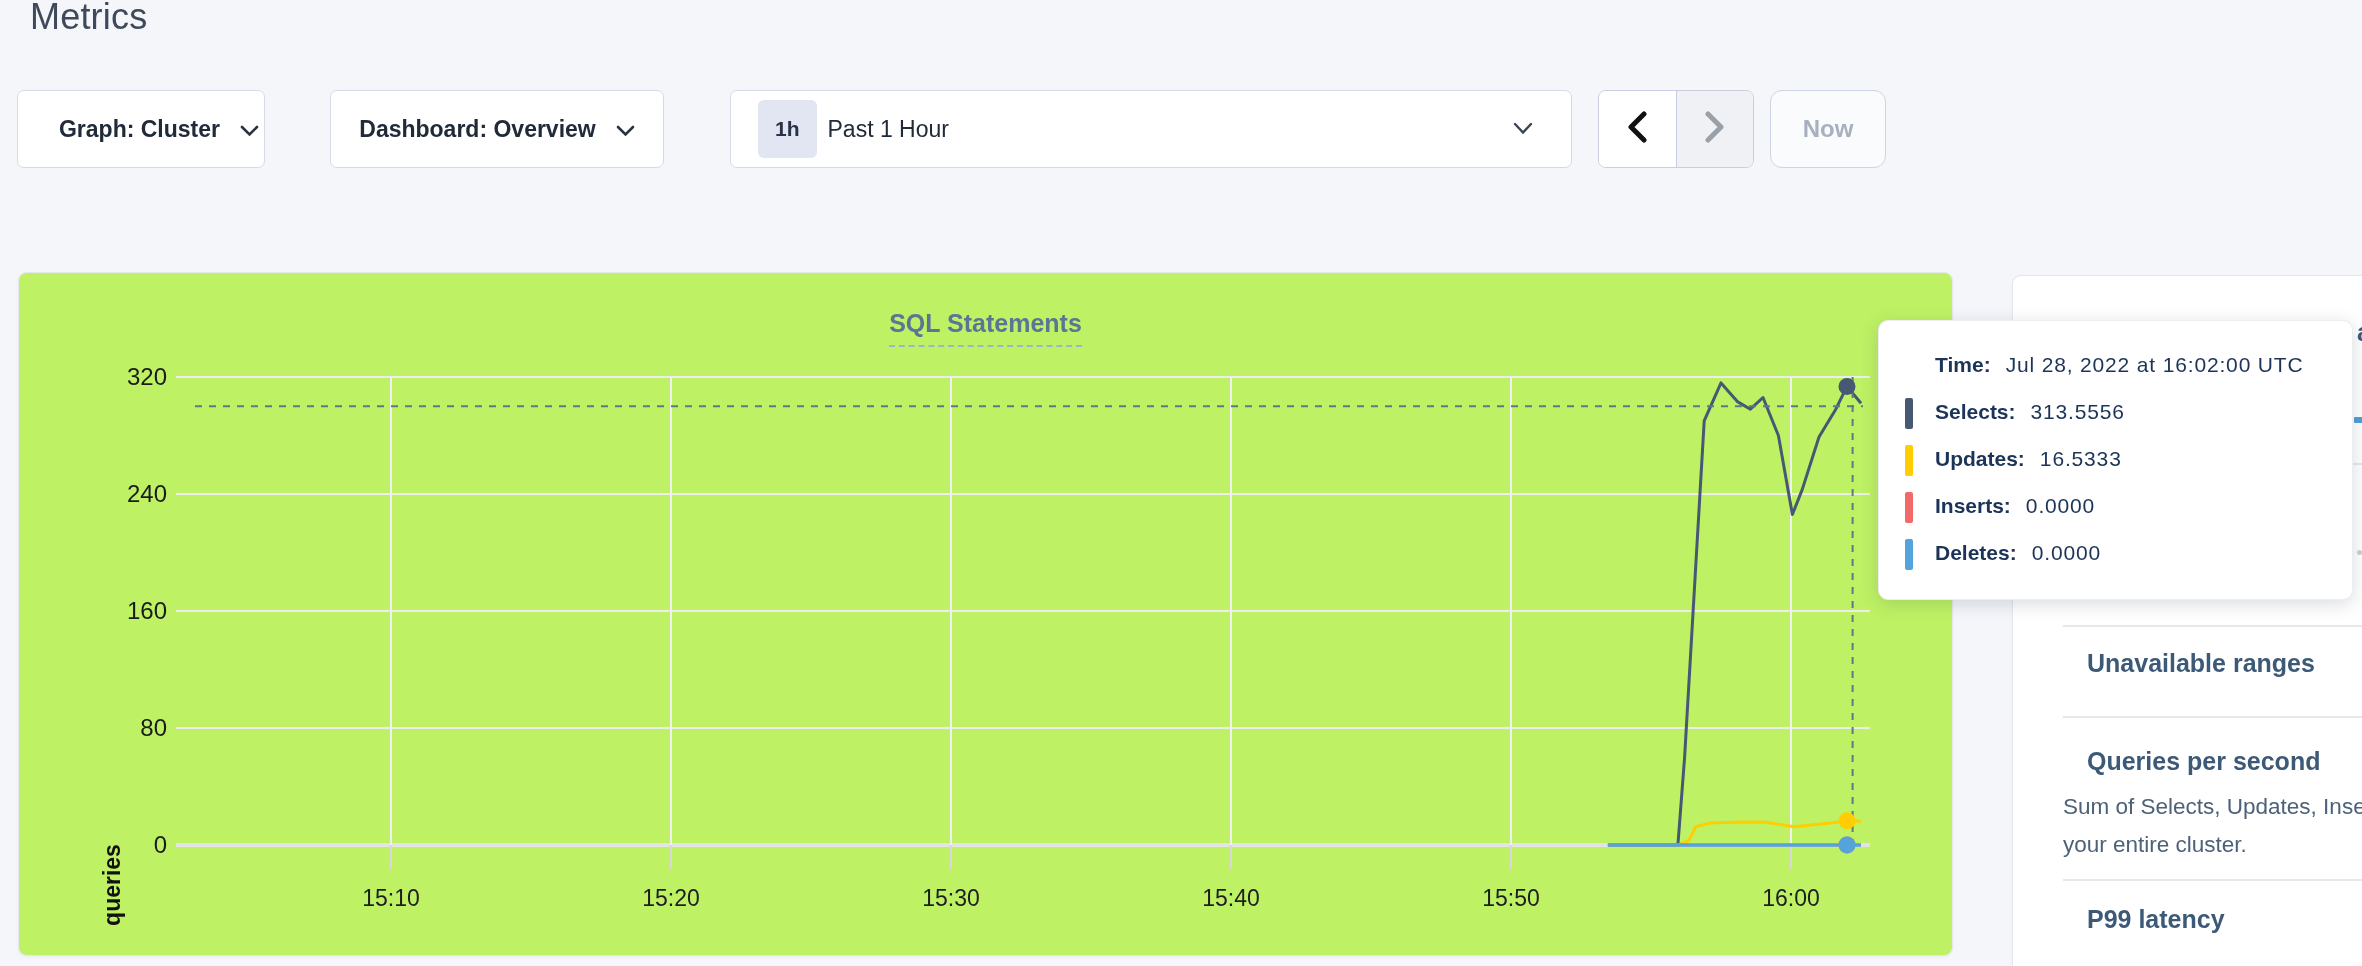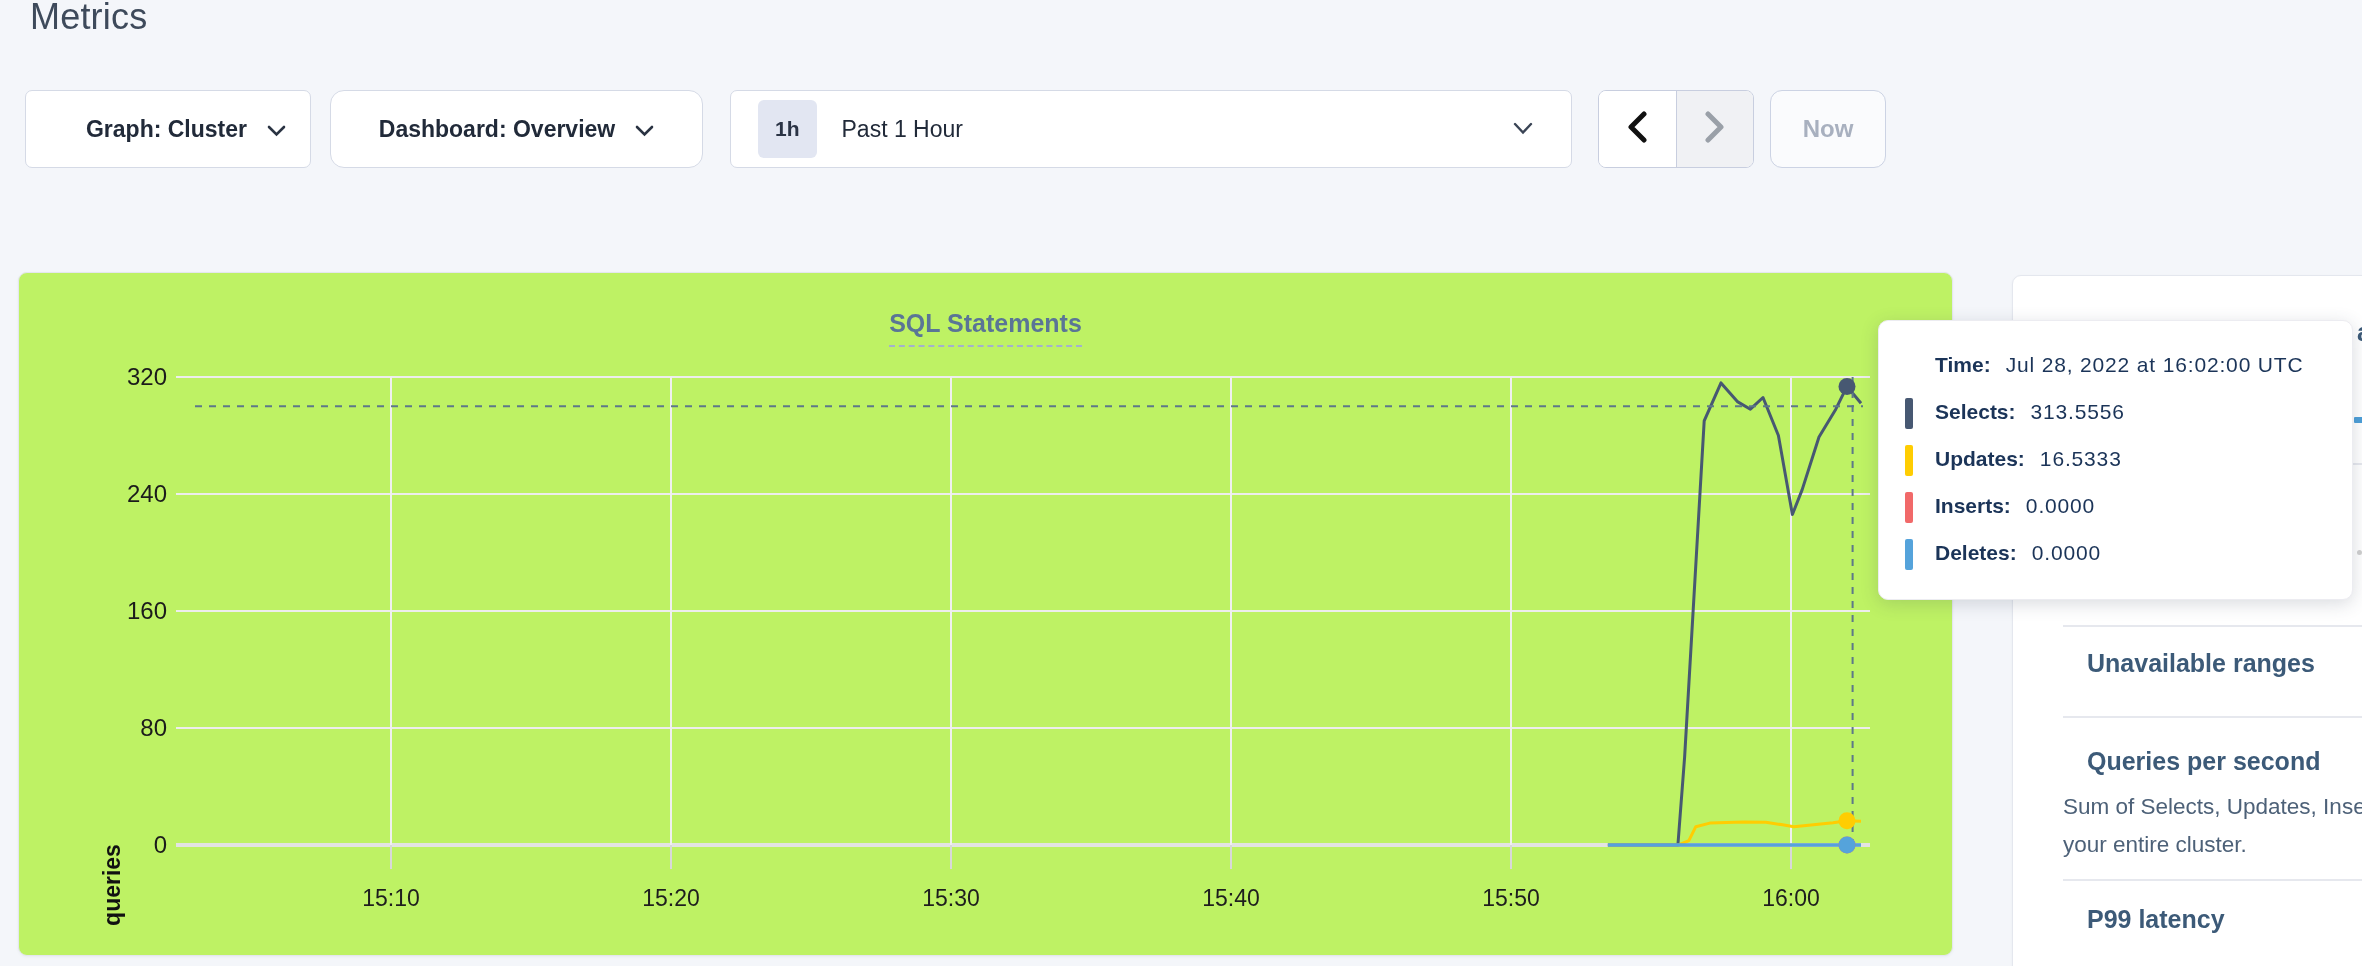--- a/index.html
+++ b/index.html
@@ -15,32 +15,32 @@
     position:absolute;left:30px;top:-4px;
     font-size:36px;font-weight:500;color:#3e4a5b;letter-spacing:.2px;
   }
   
   .toolbar-btn{
     position:absolute;top:90px;height:78px;box-sizing:border-box;
     background:#fff;border:1.5px solid #d5dae6;border-radius:7px;
     display:flex;align-items:center;justify-content:center;gap:20px;
     font-size:23px;font-weight:700;color:#212a39;cursor:pointer;
   }
-  .btn-graph{left:25px;width:286px;padding-left:36px;}
-  .btn-dashboard{left:330px;width:373px;border-radius:14px;}
+  .btn-graph{left:17px;width:248px;padding-left:36px;}
+  .btn-dashboard{left:330px;width:334px;}
   .time-picker{
     position:absolute;top:90px;left:730px;width:842px;height:78px;box-sizing:border-box;
     background:#fff;border:1.5px solid #d5dae6;border-radius:7px;
     display:flex;align-items:center;cursor:pointer;
   }
   .time-badge{
     margin-left:27px;background:#e2e6f2;border-radius:6px;
     padding:17px 17px;font-size:21px;font-weight:700;color:#2a3345;
   }
-  .time-label{margin-left:25px;font-size:23px;font-weight:500;color:#212a39;}
+  .time-label{margin-left:11px;font-size:23px;font-weight:500;color:#212a39;}
   .time-chevron{position:absolute;right:38px;top:30px;}
   .pager{
     position:absolute;top:90px;left:1598px;width:156px;height:78px;box-sizing:border-box;
     border:1.5px solid #c8cedf;border-radius:8px;display:flex;overflow:hidden;background:#fff;
   }
   .pager-prev,.pager-next{
     flex:1;display:flex;align-items:center;justify-content:center;cursor:pointer;
   }
   .pager-prev{background:#fff;border-right:1.5px solid #c8cedf;}
   .pager-next{background:#f0f1f4;}

